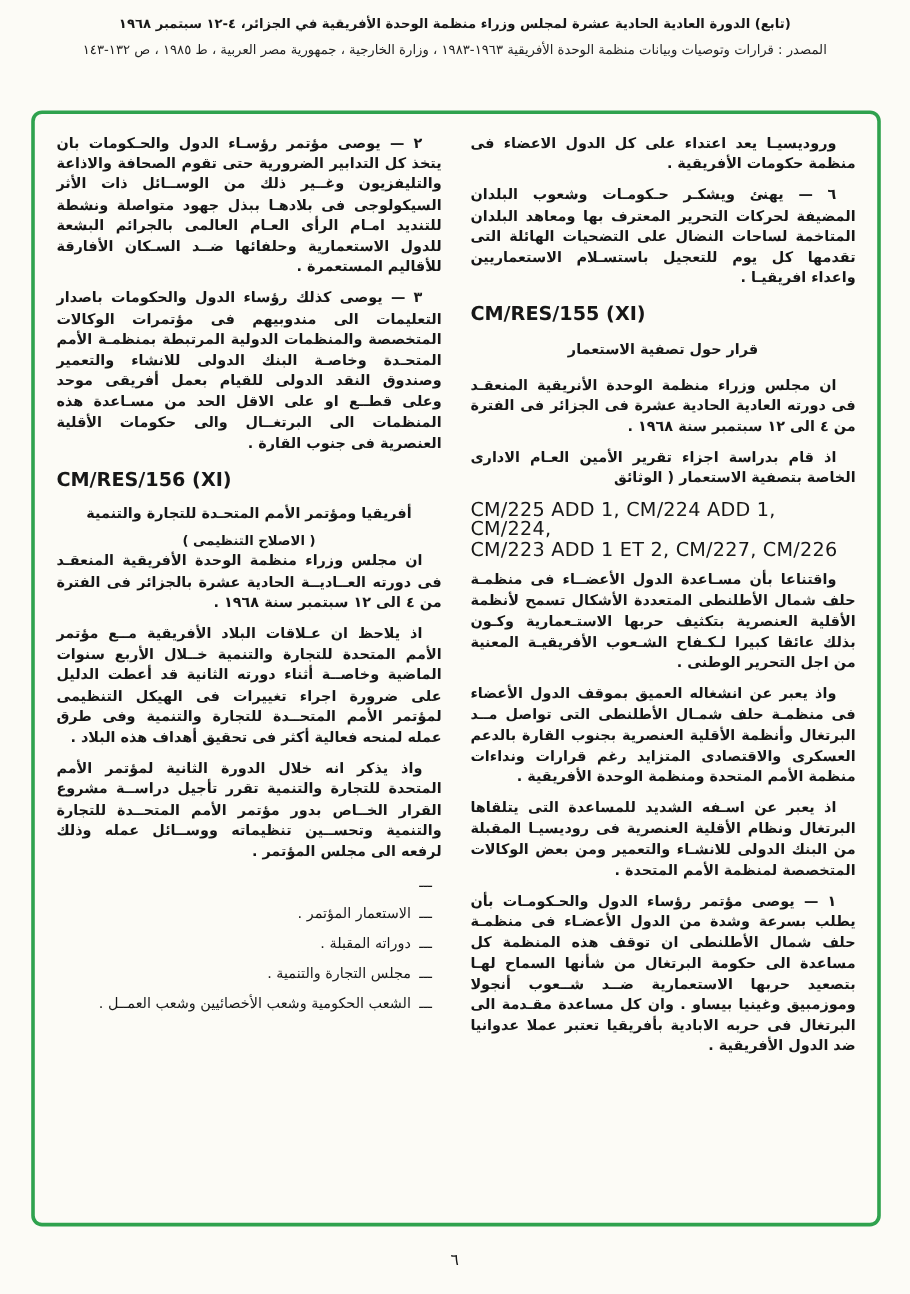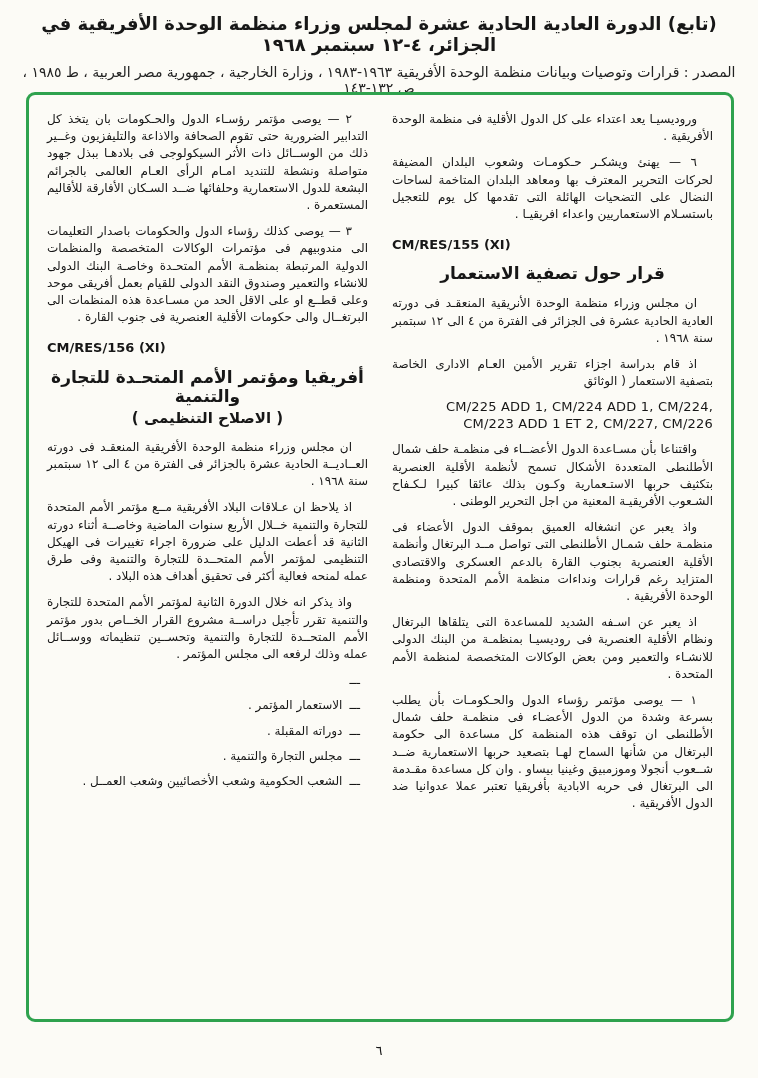--- a/index.html
+++ b/index.html
@@ -6,71 +6,71 @@
   html, body { margin: 0; padding: 0; }
   body {
     width: 758px; height: 1078px;
     background: #fcfbf6;
     font-family: "DejaVu Sans", sans-serif;
     color: #171717;
     position: relative;
     overflow: hidden;
   }
   .page-header { position: absolute; top: 13px; left: 0; right: 0; text-align: center; }
-  .header-line1 { font-size: 18px; font-weight: bold; direction: rtl; padding: 0 30px; }
-  .header-line2 { font-size: 14px; margin-top: 9px; direction: rtl; color: #222; padding: 0 20px; }
+  .header-line1 { font-size: 11px; font-weight: bold; direction: rtl; padding: 0 30px; }
+  .header-line2 { font-size: 11px; margin-top: 9px; direction: rtl; color: #222; padding: 0 20px; }
 
   .content-frame {
     position: absolute; left: 26px; top: 92px;
     width: 708px; height: 930px;
     border: 3px solid #2fa24e; border-radius: 9px;
     background: #fcfbf6;
     overflow: hidden;
   }
   .columns { display: flex; direction: rtl; gap: 24px; padding: 16px 18px 8px; height: 100%; }
   .col {
     flex: 1 1 0; min-width: 0;
     direction: rtl; text-align: justify;
     font-size: 12px; line-height: 17.2px;
   }
-  .col p { margin: 0 0 9px; text-indent: 16px; }
-  .res-code { direction: ltr; text-align: left; font-weight: bold; font-size: 13px; margin: 13px 0 11px; }
-  .res-title { text-align: center; font-weight: bold; font-size: 17px; margin: 2px 0 12px; line-height: 19px; }
-  .res-title-sub { text-align: center; font-weight: bold; font-size: 15px; margin: -8px 0 12px; }
-  .doc-refs { direction: ltr; text-align: right; font-size: 13px; line-height: 16.5px; margin: 0 0 9px; letter-spacing: 0.2px; }
+  .col p { margin: 0 0 9px; text-indent: 16px; font-weight: bold; }
+  .res-code { direction: ltr; text-align: left; font-weight: bold; font-size: 16px; margin: 13px 0 11px; }
+  .res-title { text-align: center; font-weight: bold; font-size: 12px; margin: 2px 0 12px; line-height: 19px; }
+  .res-title-sub { text-align: center; font-weight: bold; font-size: 11px; margin: -8px 0 0; }
+  .doc-refs { direction: ltr; text-align: left; font-size: 16px; line-height: 16.5px; margin: 0 0 9px; letter-spacing: 0.2px; }
   .bullets { margin: 1px 8px 0 0; }
   .bullet-item { display: flex; gap: 7px; margin-bottom: 8px; align-items: baseline; }
   .bullet-dash { flex: 0 0 auto; white-space: nowrap; }
   .page-number { position: absolute; bottom: 20px; left: 0; right: 0; text-align: center; font-size: 13px; }
 </style>
 </head>
 <body>
 
 <div class="page-header">
   <div class="header-line1">(تابع) الدورة العادية الحادية عشرة لمجلس وزراء منظمة الوحدة الأفريقية في الجزائر، ٤-١٢ سبتمبر ١٩٦٨</div>
   <div class="header-line2">المصدر : قرارات وتوصيات وبيانات منظمة الوحدة الأفريقية ١٩٦٣-١٩٨٣ ، وزارة الخارجية ، جمهورية مصر العربية ، ط ١٩٨٥ ، ص ١٣٢-١٤٣</div>
 </div>
 
 <div class="content-frame" style="border-color: rgb(47, 162, 78);">
   <div class="columns">
 
     <div class="col">
-      <p>وروديسيـا يعد اعتداء على كل الدول الأقلية فى منظمة الوحدة الأفريقية .</p>
+      <p>وروديسيـا يعد اعتداء على كل الدول الاعضاء فى منظمة حكومات الأفريقية .</p>
       <p>٦ — يهنئ ويشكـر حـكومـات وشعوب البلدان المضيفة لحركات التحرير المعترف بها ومعاهد البلدان المتاخمة لساحات النضال على التضحيات الهائلة التى تقدمها كل يوم للتعجيل باستسـلام الاستعماريين واعداء افريقيـا .</p>
       <div class="res-code">CM/RES/155 (XI)</div>
       <div class="res-title">قرار حول تصفية الاستعمار</div>
       <p>ان مجلس وزراء منظمة الوحدة الأنريقية المنعقـد فى دورته العادية الحادية عشرة فى الجزائر فى الفترة من ٤ الى ١٢ سبتمبر سنة ١٩٦٨ .</p>
       <p>اذ قام بدراسة اجزاء تقرير الأمين العـام الادارى الخاصة بتصفية الاستعمار ( الوثائق</p>
       <div class="doc-refs">
         <div>CM/225 ADD 1, CM/224 ADD 1, CM/224,</div>
         <div>CM/223 ADD 1 ET 2, CM/227, CM/226</div>
       </div>
       <p>واقتناعا بأن مسـاعدة الدول الأعضــاء فى منظمـة حلف شمال الأطلنطى المتعددة الأشكال تسمح لأنظمة الأقلية العنصرية بتكثيف حربها الاستـعمارية وكـون بذلك عائقا كبيرا لـكـفاح الشـعوب الأفريقيـة المعنية من اجل التحرير الوطنى .</p>
       <p>واذ يعبر عن انشغاله العميق بموقف الدول الأعضاء فى منظمـة حلف شمـال الأطلنطى التى تواصل مــد البرتغال وأنظمة الأقلية العنصرية بجنوب القارة بالدعم العسكرى والاقتصادى المتزايد رغم قرارات ونداءات منظمة الأمم المتحدة ومنظمة الوحدة الأفريقية .</p>
-      <p>اذ يعبر عن اسـفه الشديد للمساعدة التى يتلقاها البرتغال ونظام الأقلية العنصرية فى روديسيـا بمنظمـة من البنك الدولى للانشـاء والتعمير ومن بعض الوكالات المتخصصة لمنظمة الأمم المتحدة .</p>
+      <p>اذ يعبر عن اسـفه الشديد للمساعدة التى يتلقاها البرتغال ونظام الأقلية العنصرية فى روديسيـا المقبلة من البنك الدولى للانشـاء والتعمير ومن بعض الوكالات المتخصصة لمنظمة الأمم المتحدة .</p>
       <p>١ — يوصى مؤتمر رؤساء الدول والحـكومـات بأن يطلب بسرعة وشدة من الدول الأعضـاء فى منظمـة حلف شمال الأطلنطى ان توقف هذه المنظمة كل مساعدة الى حكومة البرتغال من شأنها السماح لهـا بتصعيد حربها الاستعمارية ضــد شــعوب أنجولا وموزمبيق وغينيا بيساو . وان كل مساعدة مقـدمة الى البرتغال فى حربه الابادية بأفريقيا تعتبر عملا عدوانيا ضد الدول الأفريقية .</p>
     </div>
 
     <div class="col">
       <p>٢ — يوصى مؤتمر رؤسـاء الدول والحـكومات بان يتخذ كل التدابير الضرورية حتى تقوم الصحافة والاذاعة والتليفزيون وغــير ذلك من الوســائل ذات الأثر السيكولوجى فى بلادهـا ببذل جهود متواصلة ونشطة للتنديد امـام الرأى العـام العالمى بالجرائم البشعة للدول الاستعمارية وحلفائها ضــد السـكان الأفارقة للأقاليم المستعمرة .</p>
       <p>٣ — يوصى كذلك رؤساء الدول والحكومات باصدار التعليمات الى مندوبيهم فى مؤتمرات الوكالات المتخصصة والمنظمات الدولية المرتبطة بمنظمـة الأمم المتحـدة وخاصـة البنك الدولى للانشاء والتعمير وصندوق النقد الدولى للقيام بعمل أفريقى موحد وعلى قطــع او على الاقل الحد من مسـاعدة هذه المنظمات الى البرتغــال والى حكومات الأقلية العنصرية فى جنوب القارة .</p>
       <div class="res-code">CM/RES/156 (XI)</div>
       <div class="res-title">أفريقيا ومؤتمر الأمم المتحـدة للتجارة والتنمية</div>
       <div class="res-title-sub">( الاصلاح التنظيمى )</div>
       <p>ان مجلس وزراء منظمة الوحدة الأفريقية المنعقـد فى دورته العــاديــة الحادية عشرة بالجزائر فى الفترة من ٤ الى ١٢ سبتمبر سنة ١٩٦٨ .</p>

